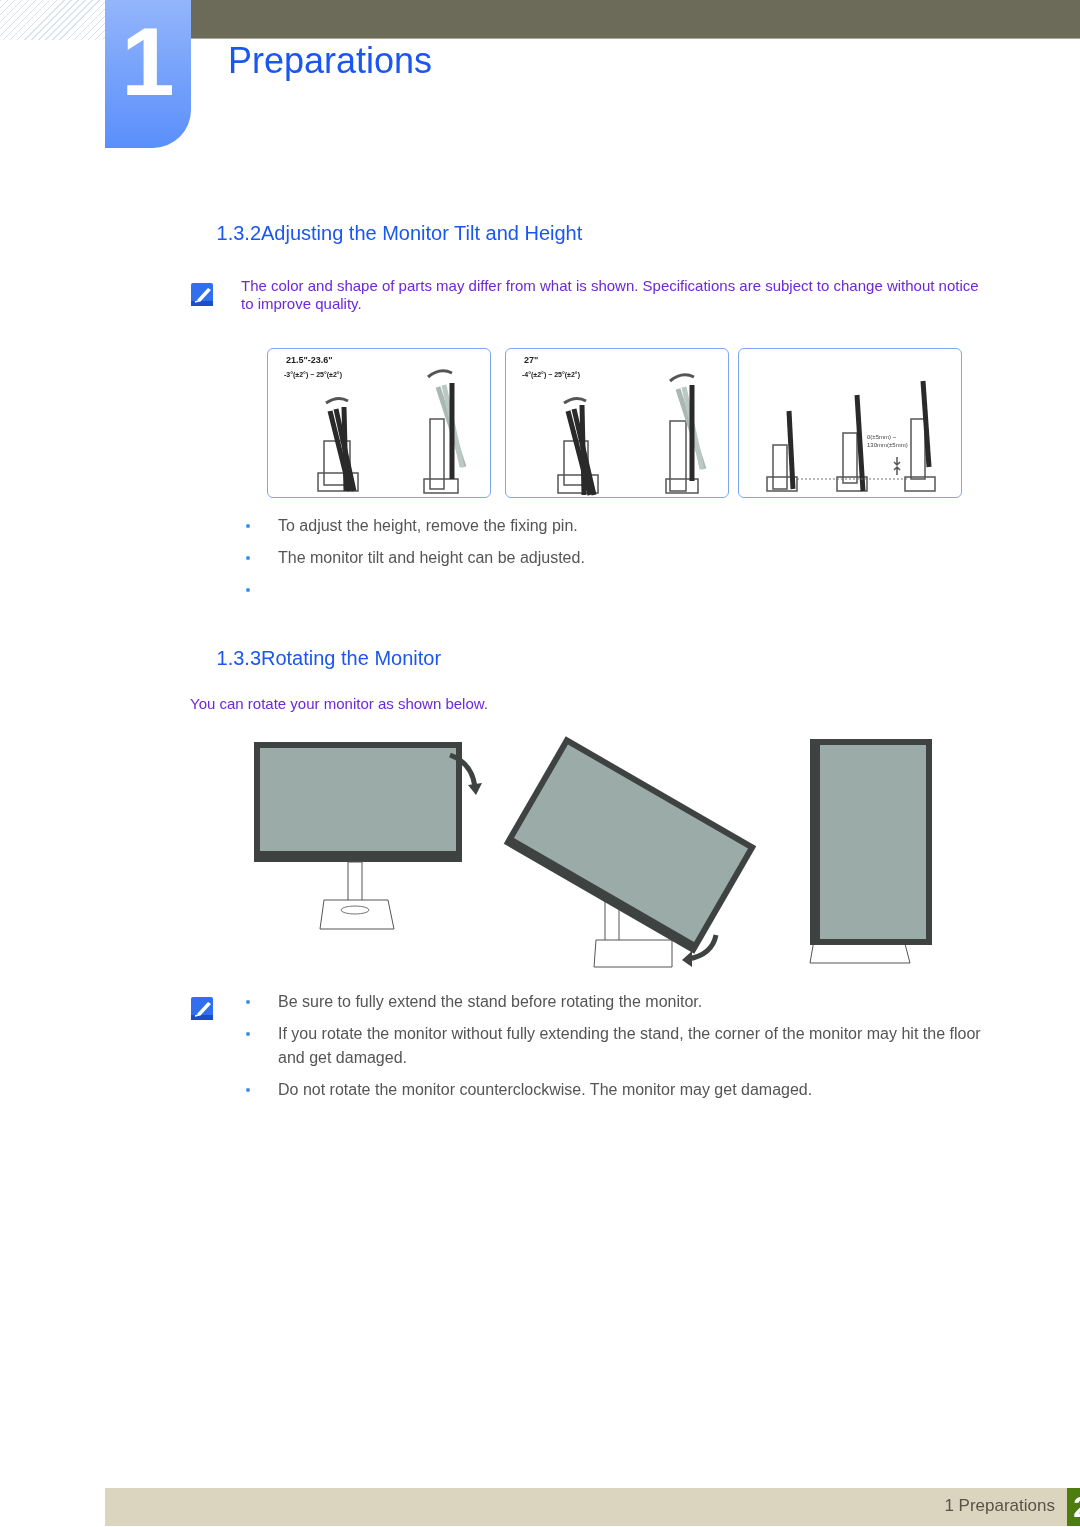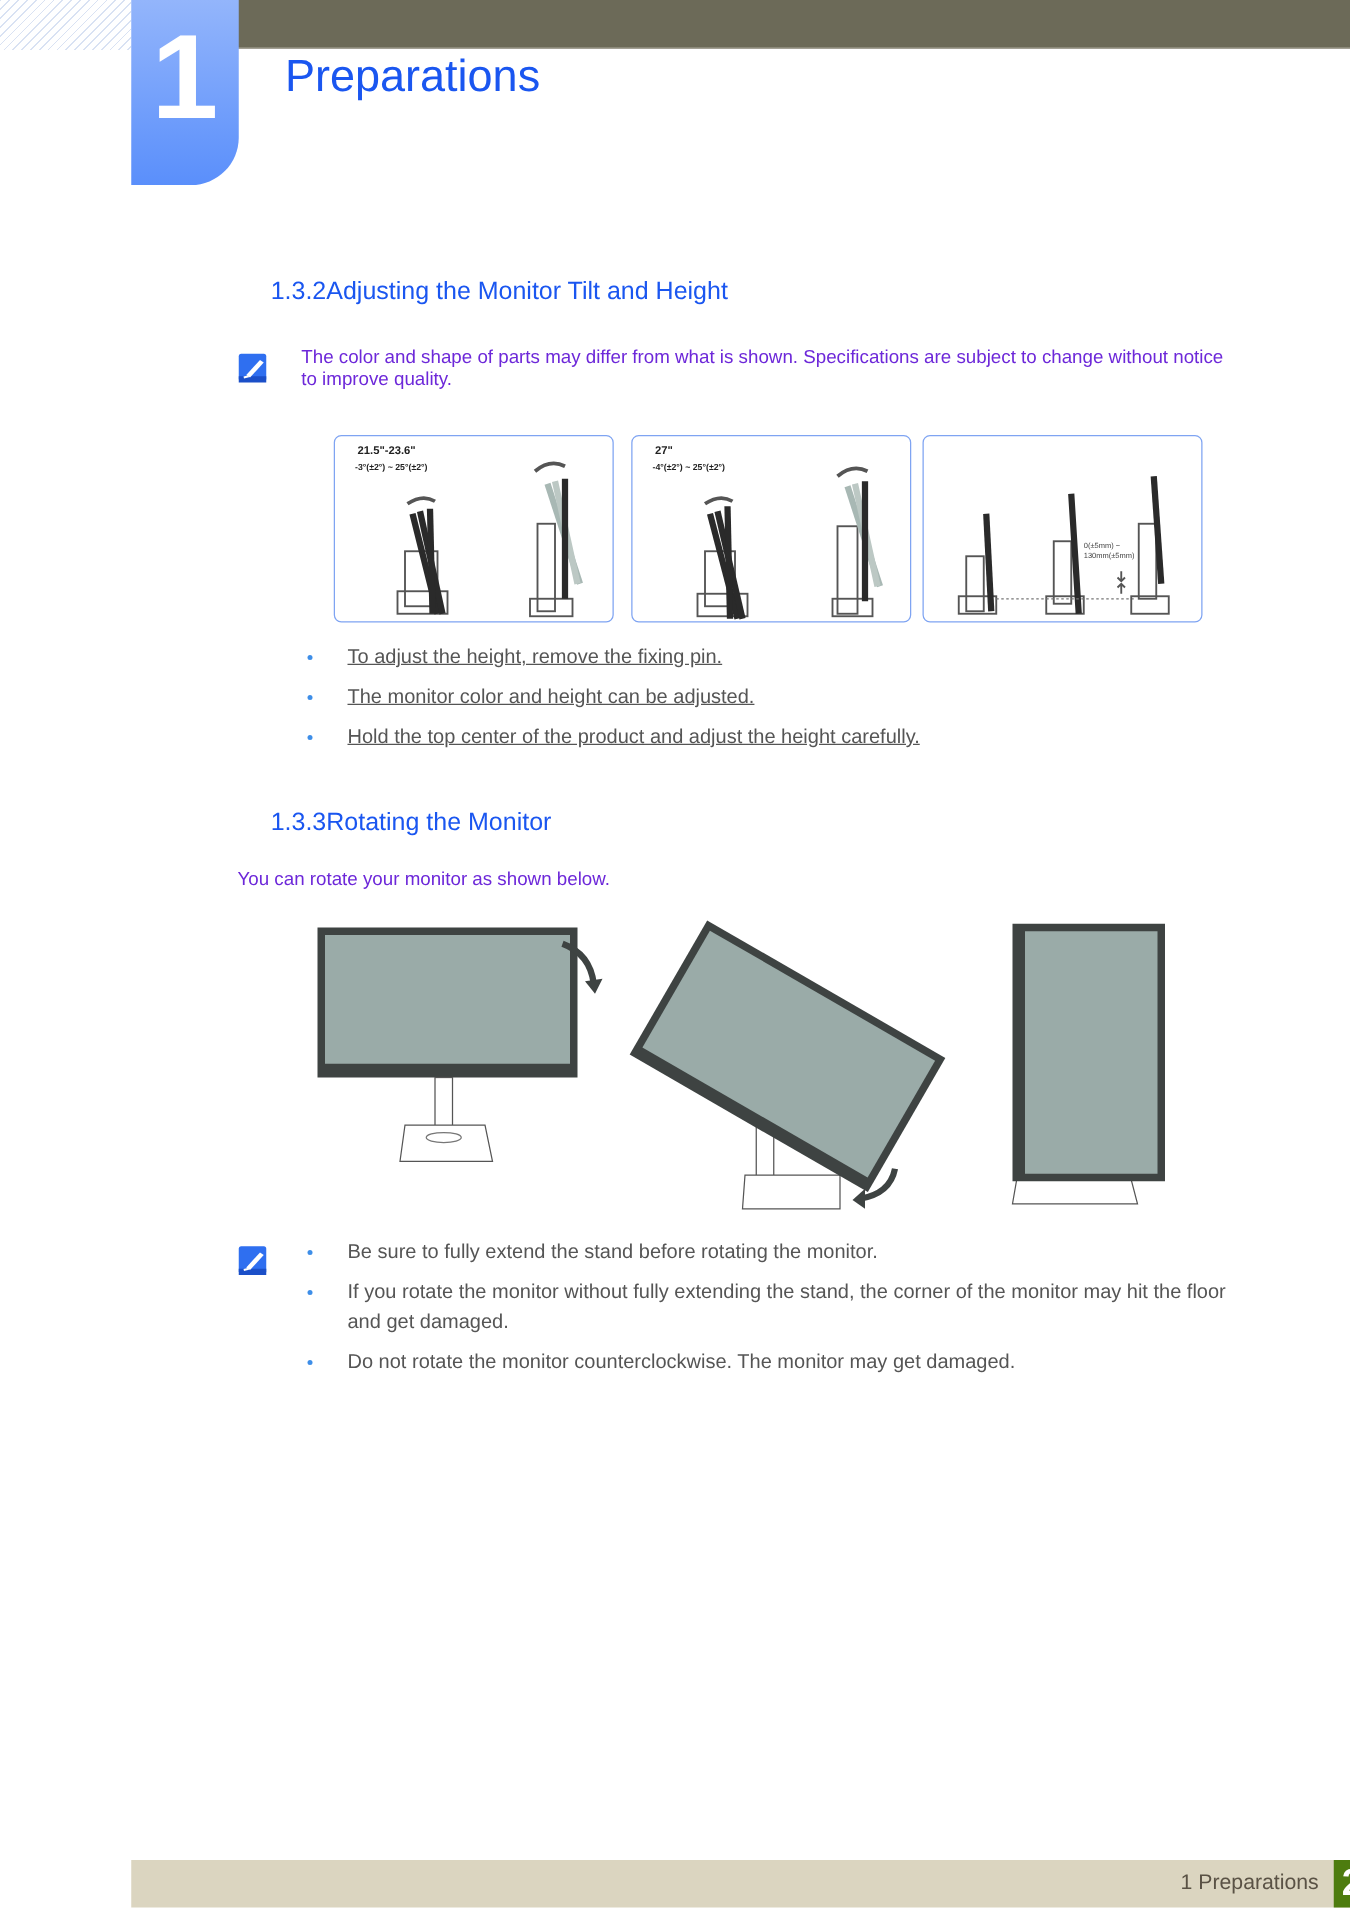--- a/index.html
+++ b/index.html
@@ -99,24 +99,24 @@
     <path d="M184 32 L190 118" stroke="#2a2a2a" stroke-width="5"></path>
     <path d="M158 108 L158 116 M155 113 L158 116 L161 113" stroke="#555" stroke-width="1.5" fill="none"></path>
     <path d="M158 126 L158 118 M155 121 L158 118 L161 121" stroke="#555" stroke-width="1.5" fill="none"></path>
   </svg>
   <div class="height-label" style="left:128px;top:84px;">
     <div>0(±5mm) ~</div>
     <div>130mm(±5mm)</div>
   </div>
 </div>
 
-<ul class="bullets" style="left:241px;top:514px;width:760px;text-decoration:underline;">
+<ul class="bullets" style="left:241px;top:514px;width:760px;">
   <li style="margin-bottom:8px;"><span class="dot"></span><span>To adjust the height, remove the fixing pin.</span></li>
-  <li style="margin-bottom:8px;"><span class="dot"></span><span>The monitor color and height can be adjusted.</span></li>
-  <li><span class="dot"></span><span>Hold the top center of the product and adjust the height carefully.</span></li>
+  <li style="margin-bottom:8px;"><span class="dot"></span><span>The monitor tilt and height can be adjusted.</span></li>
+  <li><span class="dot"></span></li>
 </ul>
 
 <h2 style="left:190px;top:647px;"><span class="num">1.3.3</span><span>Rotating the Monitor</span></h2>
 <p class="body" style="left:190px;top:695px;">You can rotate your monitor as shown below.</p>
 
 <svg style="position:absolute;left:240px;top:735px;" width="720" height="240">
 
   <g>
     <rect x="14" y="7" width="208" height="120" fill="#3e4342"></rect>
     <rect x="20" y="13" width="196" height="103" fill="#9aaba8"></rect>

